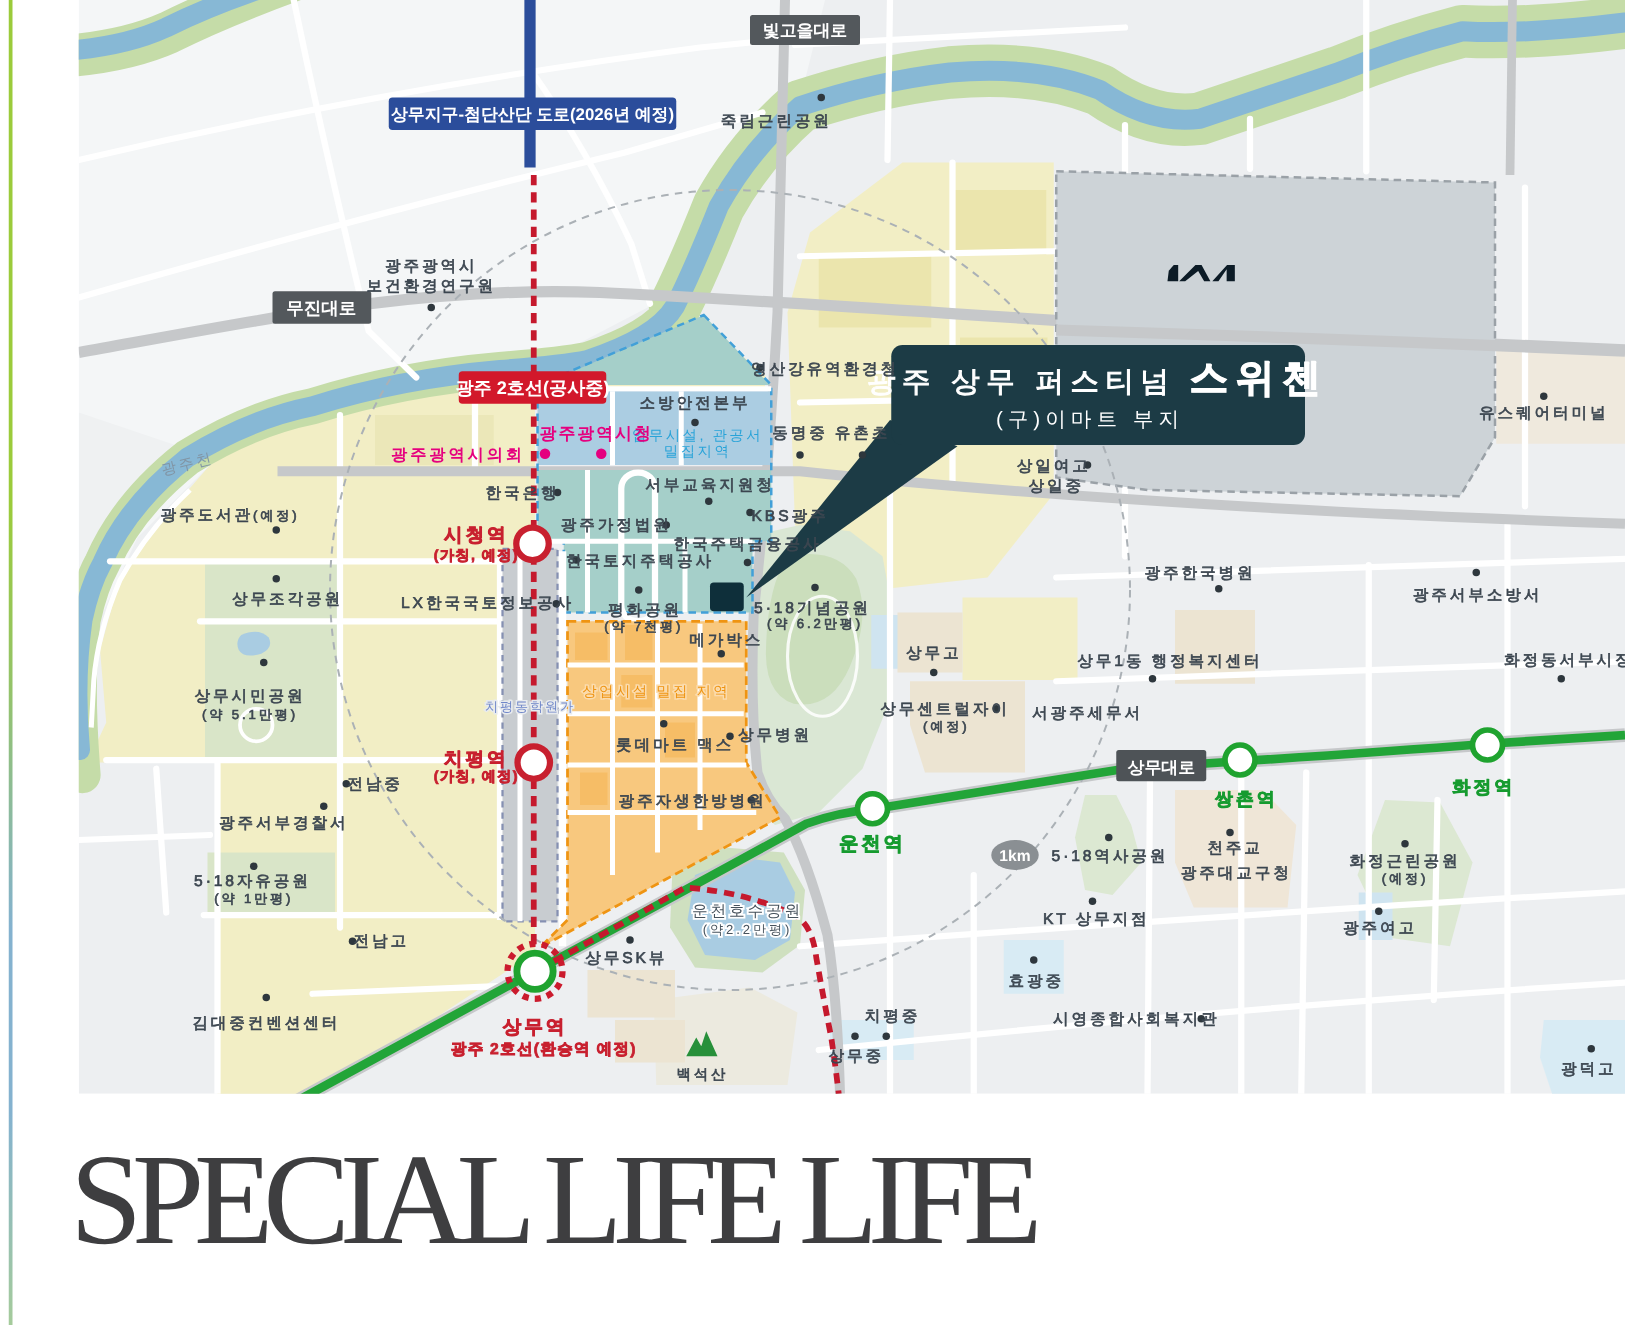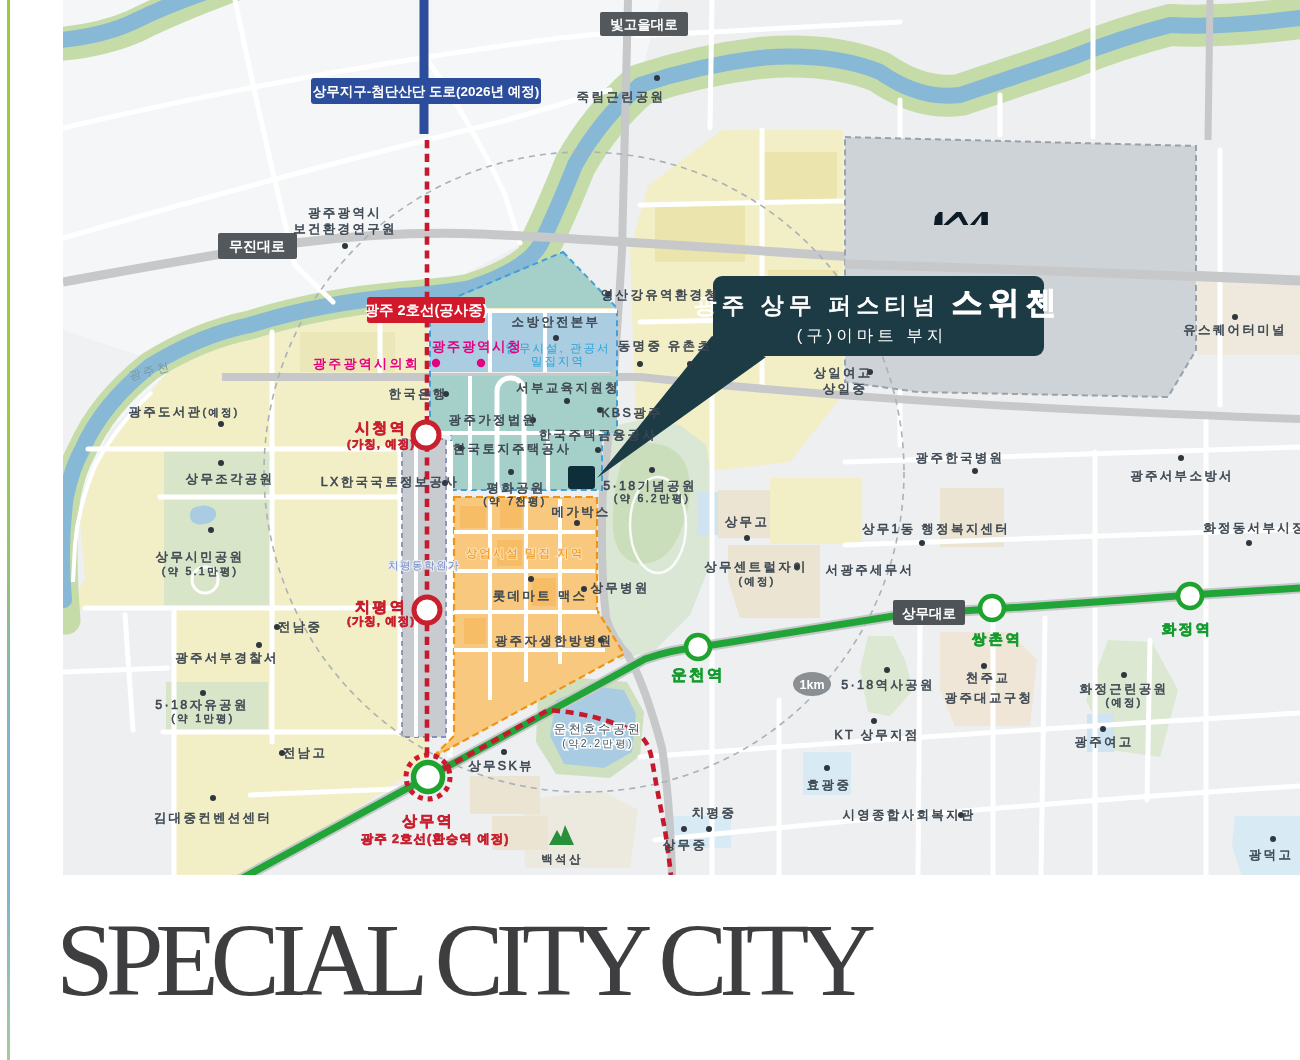--- a/index.html
+++ b/index.html
@@ -400,13 +400,13 @@
 <g fill="#169b2f" text-anchor="middle" font-weight="bold" letter-spacing="2.3" stroke="#169b2f" stroke-width="0.6">
 <text x="698" y="680" font-size="15.5">운천역</text>
 <text x="997" y="644" font-size="14.5">쌍촌역</text>
 <text x="1187" y="634" font-size="14.5">화정역</text>
 </g>
 </g>
 </svg>
 
 <div class="bar"></div>
 
-<div class="big">SPECIAL CITY CITY</div>
+<div class="big">SPECIAL LIFE LIFE</div>
 
 </body></html>

